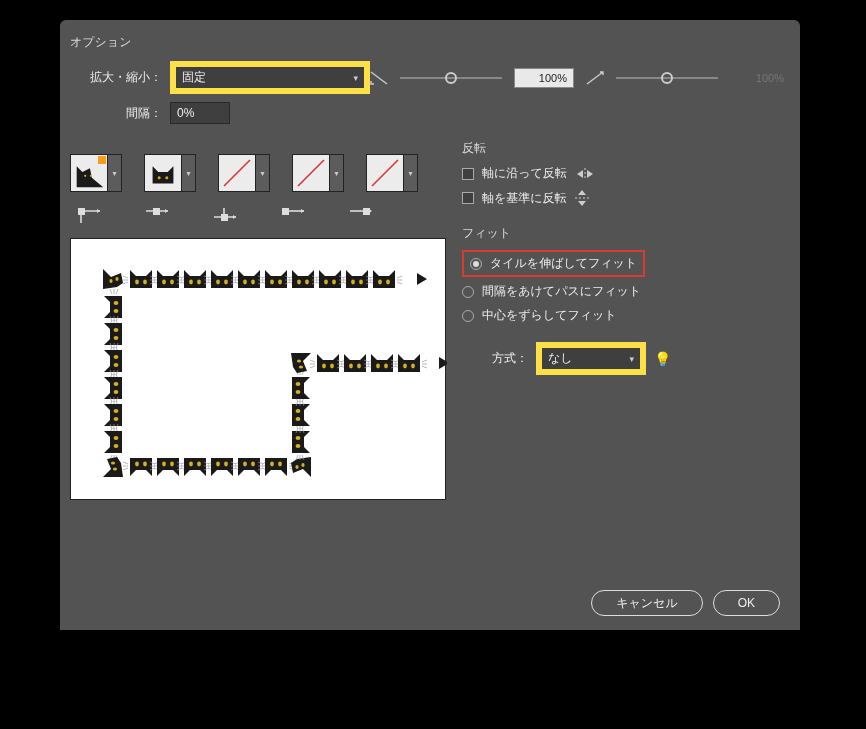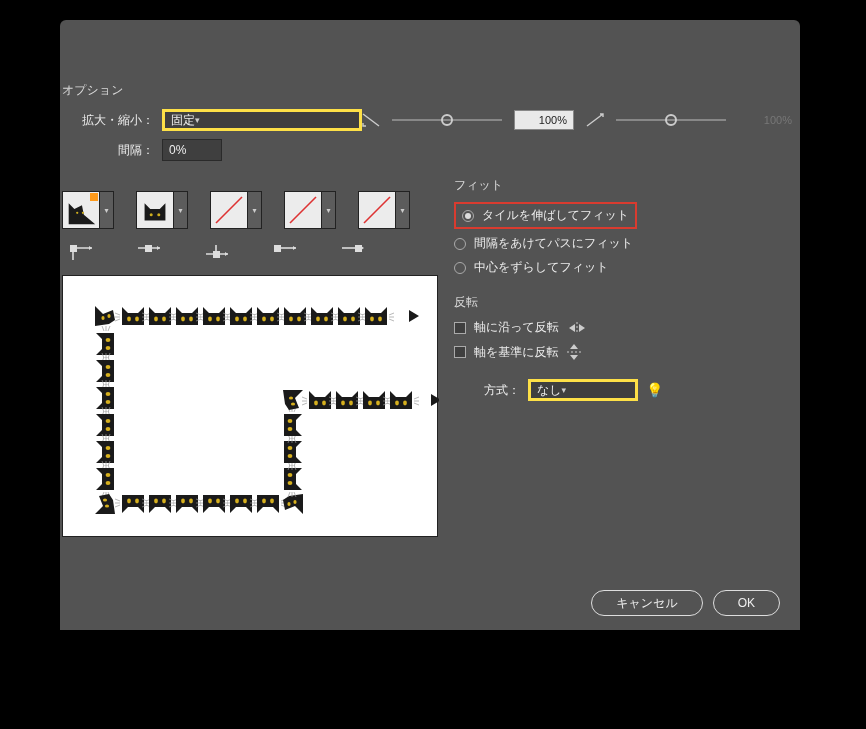--- a/index.html
+++ b/index.html
@@ -1,27 +1,27 @@
 <!DOCTYPE html>
 <html><head>
 <meta charset="utf-8">
 <style>
 * { margin:0; padding:0; box-sizing:border-box; font-family:"Hiragino Kaku Gothic Pro","Meiryo",sans-serif; }
 body { background:#000; width:866px; height:729px; position:relative; }
 .dialog { position:absolute; left:60px; top:20px; width:740px; height:610px; background:#535353; border-radius:6px 6px 0 0; box-shadow:0 10px 40px rgba(0,0,0,.6); }
 .titlebar { height:26px; background:linear-gradient(#e8e8e8,#d0d0d0); border-radius:6px 6px 0 0; display:flex; align-items:center; justify-content:center; position:relative; color:#333; font-size:12px; }
 .traffic { position:absolute; left:10px; top:7px; display:flex; gap:7px; }
 .tl { width:11px; height:11px; border-radius:50%; background:#bbb; border:1px solid #999; }
-.content { padding:14px 2px; color:#ececec; font-size:12px;margin-top:48px; }
+.content { padding:14px 10px; color:#ececec; font-size:12px; }
 .section-title { color:#d8d8d8; font-size:12px; margin-bottom:10px; }
 .row { display:flex; align-items:center; margin-bottom:8px; }
 .label { width:100px; text-align:right; padding-right:8px; color:#ececec; font-size:12px; }
 .input { background:#3f3f3f; border:1px solid #2a2a2a; color:#eee; height:22px; padding:0 6px; font-size:12px; }
 .input.name { flex:1; }
-.select { background:#3f3f3f; border:3px solid #fde047; height:22px; color:#eee; font-size:12px; padding:0 6px; display:flex; align-items:center; position:relative; }
+.select { background:#3f3f3f; border:6px solid #fde047; height:33px; color:#eee; font-size:12px; padding:0 6px; display:flex; align-items:center; justify-content:space-between; position:relative; }
 .select.scale { width:200px; }
 .select .chev { font-size:9px; color:#ccc; }
 .slider { position:relative; height:14px; flex:1; min-width:100px; }
 .track { position:absolute; top:6px; left:0; right:0; height:2px; background:#888; }
 .thumb { position:absolute; top:1px; width:12px; height:12px; border:2px solid #ccc; border-radius:50%; background:transparent; transform:translateX(-50%); }
 .valbox { background:#e9e9e9; color:#222; width:60px; height:20px; font-size:11px; display:flex; align-items:center; justify-content:flex-end; padding:0 6px; border:1px solid #888; }
 .valbox.dim { background:transparent; color:#777; border:none; }
 .tiles { display:flex; gap:22px; margin-top:14px; }
 .tile { display:flex; align-items:flex-start; }
 .swatch { width:38px; height:38px; background:#ececec; border:1px solid #222; display:flex; align-items:center; justify-content:center; }
@@ -225,58 +225,58 @@
               <use href="#cat" x="284" y="124"></use>
               <use href="#cat" x="311" y="124"></use>
               <use href="#cat" x="338" y="124"></use>
             <path d="M352 124 l16 0 l0 -6 l10 6 l-10 6 l0 -6" fill="#1a1a1a"></path>
           </svg>
         </div>
       </div>
 
       <div class="rightcol">
         <div class="grp">
-          <div class="grp-label">フィット</div>
-          <div class="highlight">
-            <div class="radio" style="margin-bottom:0">
-              <div class="rcircle on"></div>
-              <span>タイルを伸ばしてフィット</span>
-            </div>
-          </div>
-          <div class="radio" style="margin-top:6px">
-            <div class="rcircle"></div>
-            <span>間隔をあけてパスにフィット</span>
-          </div>
-          <div class="radio">
-            <div class="rcircle"></div>
-            <span>中心をずらしてフィット</span>
-          </div>
-        </div>
-
-        <div class="grp">
           <div class="grp-label">反転</div>
           <div class="chk">
             <div class="chkbox"></div>
             <span>軸に沿って反転</span>
             <svg width="20" height="12">
                 <path d="M2 6 L8 2 L8 10 Z M18 6 L12 2 L12 10 Z" fill="#ccc"></path>
                 <line x1="10" y1="0" x2="10" y2="12" stroke="#ccc" stroke-dasharray="2 2"></line>
               </svg>
           </div>
           <div class="chk">
             <div class="chkbox"></div>
             <span>軸を基準に反転</span>
             <svg width="14" height="18">
                 <path d="M7 1 L3 6 L11 6 Z M7 17 L3 12 L11 12 Z" fill="#ccc"></path>
                 <line x1="0" y1="9" x2="14" y2="9" stroke="#ccc" stroke-dasharray="2 2"></line>
               </svg>
           </div>
         </div>
 
         <div class="grp">
+          <div class="grp-label">フィット</div>
+          <div class="highlight">
+            <div class="radio" style="margin-bottom:0">
+              <div class="rcircle on"></div>
+              <span>タイルを伸ばしてフィット</span>
+            </div>
+          </div>
+          <div class="radio" style="margin-top:6px">
+            <div class="rcircle"></div>
+            <span>間隔をあけてパスにフィット</span>
+          </div>
+          <div class="radio">
+            <div class="rcircle"></div>
+            <span>中心をずらしてフィット</span>
+          </div>
+        </div>
+
+        <div class="grp">
           <div class="method-row">
             <span>方式：</span>
             <div class="select method-sel">
               <span>なし</span>
               <span class="chev">▾</span>
             </div>
             <span class="bulb">💡</span>
           </div>
         </div>
       </div>

